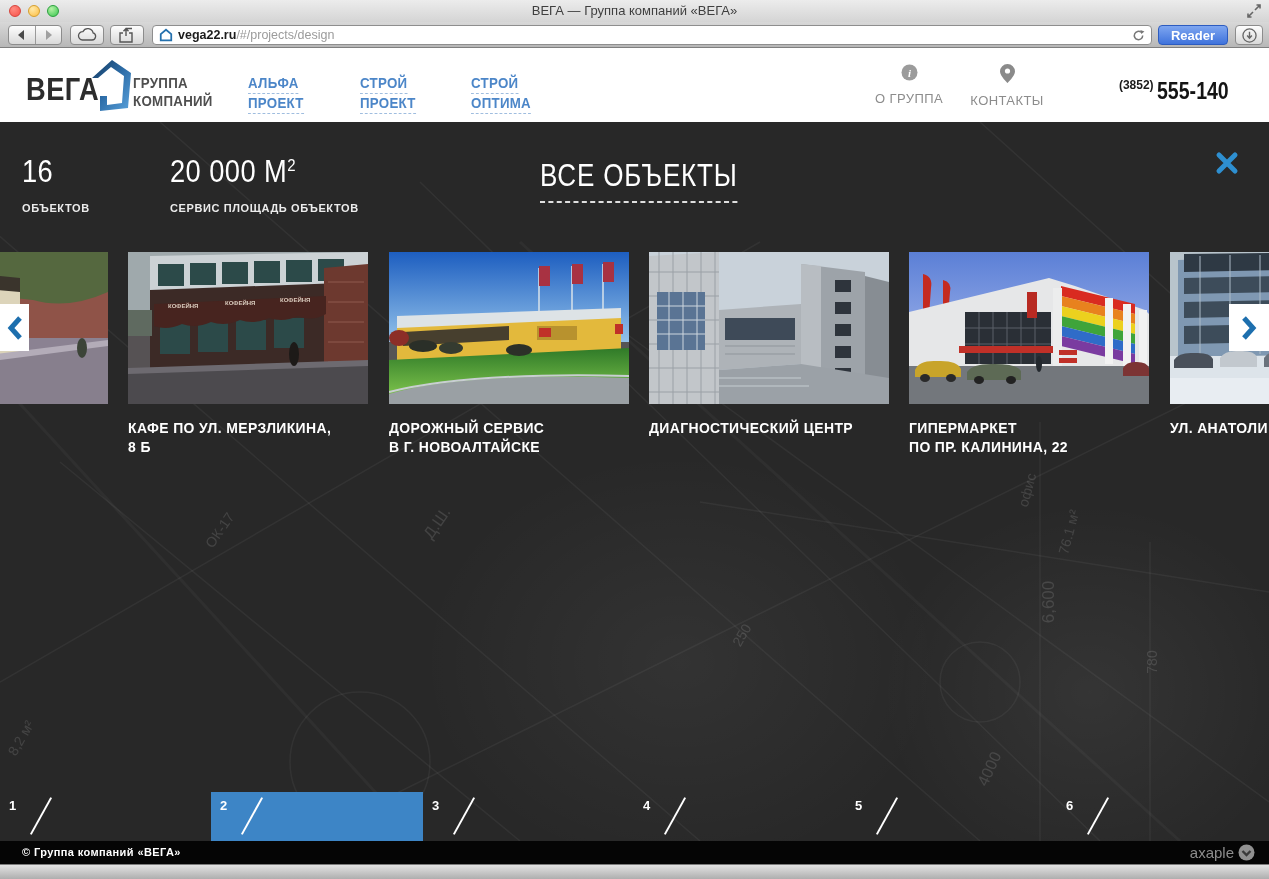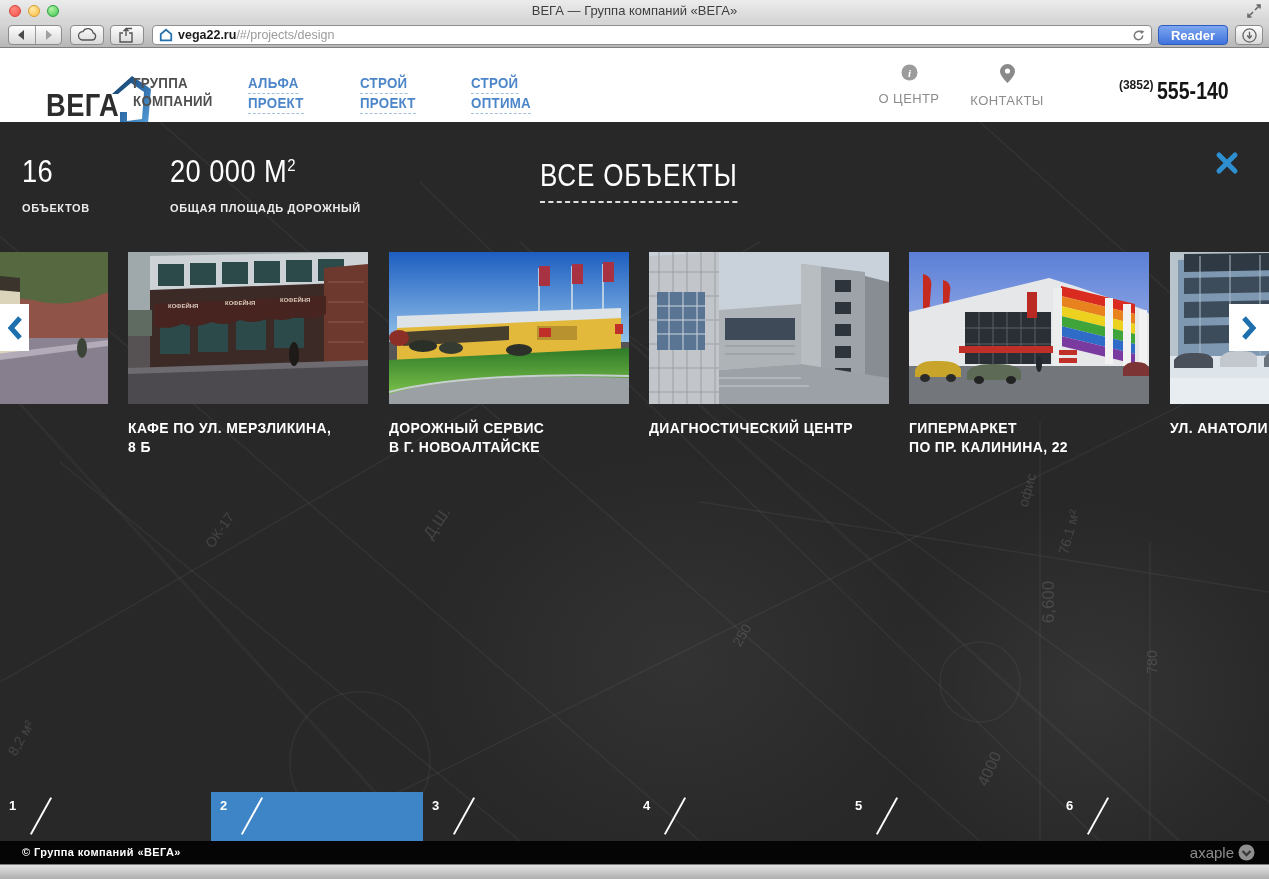--- a/index.html
+++ b/index.html
@@ -32,21 +32,21 @@
     font-size:12.5px;color:#222;}
   .urlfield .domain{font-weight:bold;color:#1c1c1c;margin-left:5px;}
   .urlfield .path{color:#9b9b9b;}
   .urlfield .spacer{flex:1;}
   .btn-reader{left:1158px;width:70px;background:linear-gradient(#7ea6f0,#3f73dc);
     border:1px solid #2d5cc0;color:#fff;font-weight:bold;font-size:13px;}
   .btn-downloads{left:1235px;width:28px;}
 
   
   .siteheader{position:absolute;left:0;top:48px;width:1269px;height:74px;background:#fff;}
-  .logo{position:absolute;left:26px;top:24px;width:110px;height:60px;cursor:pointer;margin-left:20px;}
+  .logo{position:absolute;left:26px;top:8px;width:110px;height:60px;cursor:pointer;}
   .logo-text{position:absolute;left:0;top:16px;font-size:31px;font-weight:bold;color:#2d2d2d;
     transform:scaleX(.88);transform-origin:left;letter-spacing:.5px;}
   .logo-house{position:absolute;left:62px;top:0;}
   .nav-item{position:absolute;top:26px;font-size:14px;font-weight:bold;line-height:18px;
     color:#4f4f4f;letter-spacing:.3px;transform:scaleX(.95);transform-origin:left;}
   .nav-item.link{color:#4c86c8;cursor:pointer;}
   .nav-item span{display:inline-block;}
   .nav-item.link span{border-bottom:1px dashed #9cbbde;padding-bottom:1px;}
   .nav-item div{white-space:nowrap;}
   .hdr-util{position:absolute;top:16px;width:90px;text-align:center;cursor:pointer;}
@@ -195,21 +195,21 @@
     <div class="nav-item link" style="left:471px">
       <div><span>СТРОЙ</span></div>
       <div><span>ОПТИМА</span></div>
     </div>
 
     <div class="hdr-util" style="left:864px">
       <svg width="17" height="17" viewBox="0 0 17 17">
         <circle cx="8.5" cy="8.5" r="8" fill="#9b9b9b"></circle>
         <text x="8.5" y="12.5" font-size="11" font-style="italic" font-weight="bold" font-family="Liberation Serif,serif" fill="#fff" text-anchor="middle">i</text>
         </svg>
-      <div class="lbl">О ЦЕНТР</div>
+      <div class="lbl">О ГРУППА</div>
     </div>
     <div class="hdr-util" style="left:962px">
       <svg width="15" height="19" viewBox="0 0 15 19">
         <path d="M7.5 0 a7.5 7.5 0 0 1 7.5 7.5 c0 4.5-7.5 11.5-7.5 11.5 S0 12 0 7.5 A7.5 7.5 0 0 1 7.5 0 Z" fill="#8a8a8a"></path>
         <circle cx="7.5" cy="7" r="2.6" fill="#fff"></circle>
         </svg>
       <div class="lbl">КОНТАКТЫ</div>
     </div>
 
     <div class="phone">
@@ -251,21 +251,21 @@
     <span class="bg-lbl" style="left:1140px;top:532px;transform:rotate(-90deg)">780</span>
     <span class="bg-lbl" style="left:2px;top:608px;transform:rotate(-60deg)">8,2 м²</span>
     <span class="bg-lbl" style="left:972px;top:638px;font-size:16px;transform:rotate(-65deg)">4000</span>
 
     <div class="stat" style="left:22px;top:32px">
       <div><span class="val">16</span></div>
       <div class="lbl">ОБЪЕКТОВ</div>
     </div>
     <div class="stat" style="left:170px;top:32px">
       <div><span class="val"><span>20 000 М</span><sup>2</sup></span></div>
-      <div class="lbl">ОБЩАЯ ПЛОЩАДЬ ДОРОЖНЫЙ</div>
+      <div class="lbl">СЕРВИС ПЛОЩАДЬ ОБЪЕКТОВ</div>
     </div>
 
     <div class="overlay-title">
       <span>ВСЕ ОБЪЕКТЫ</span>
     </div>
     <svg class="btn-close" viewBox="0 0 26 26">
       <path d="M5 5 L21 21 M21 5 L5 21" stroke="#2e8fd0" stroke-width="5" stroke-linecap="round"></path>
     </svg>
 
     <div class="card" style="left:-132px">

